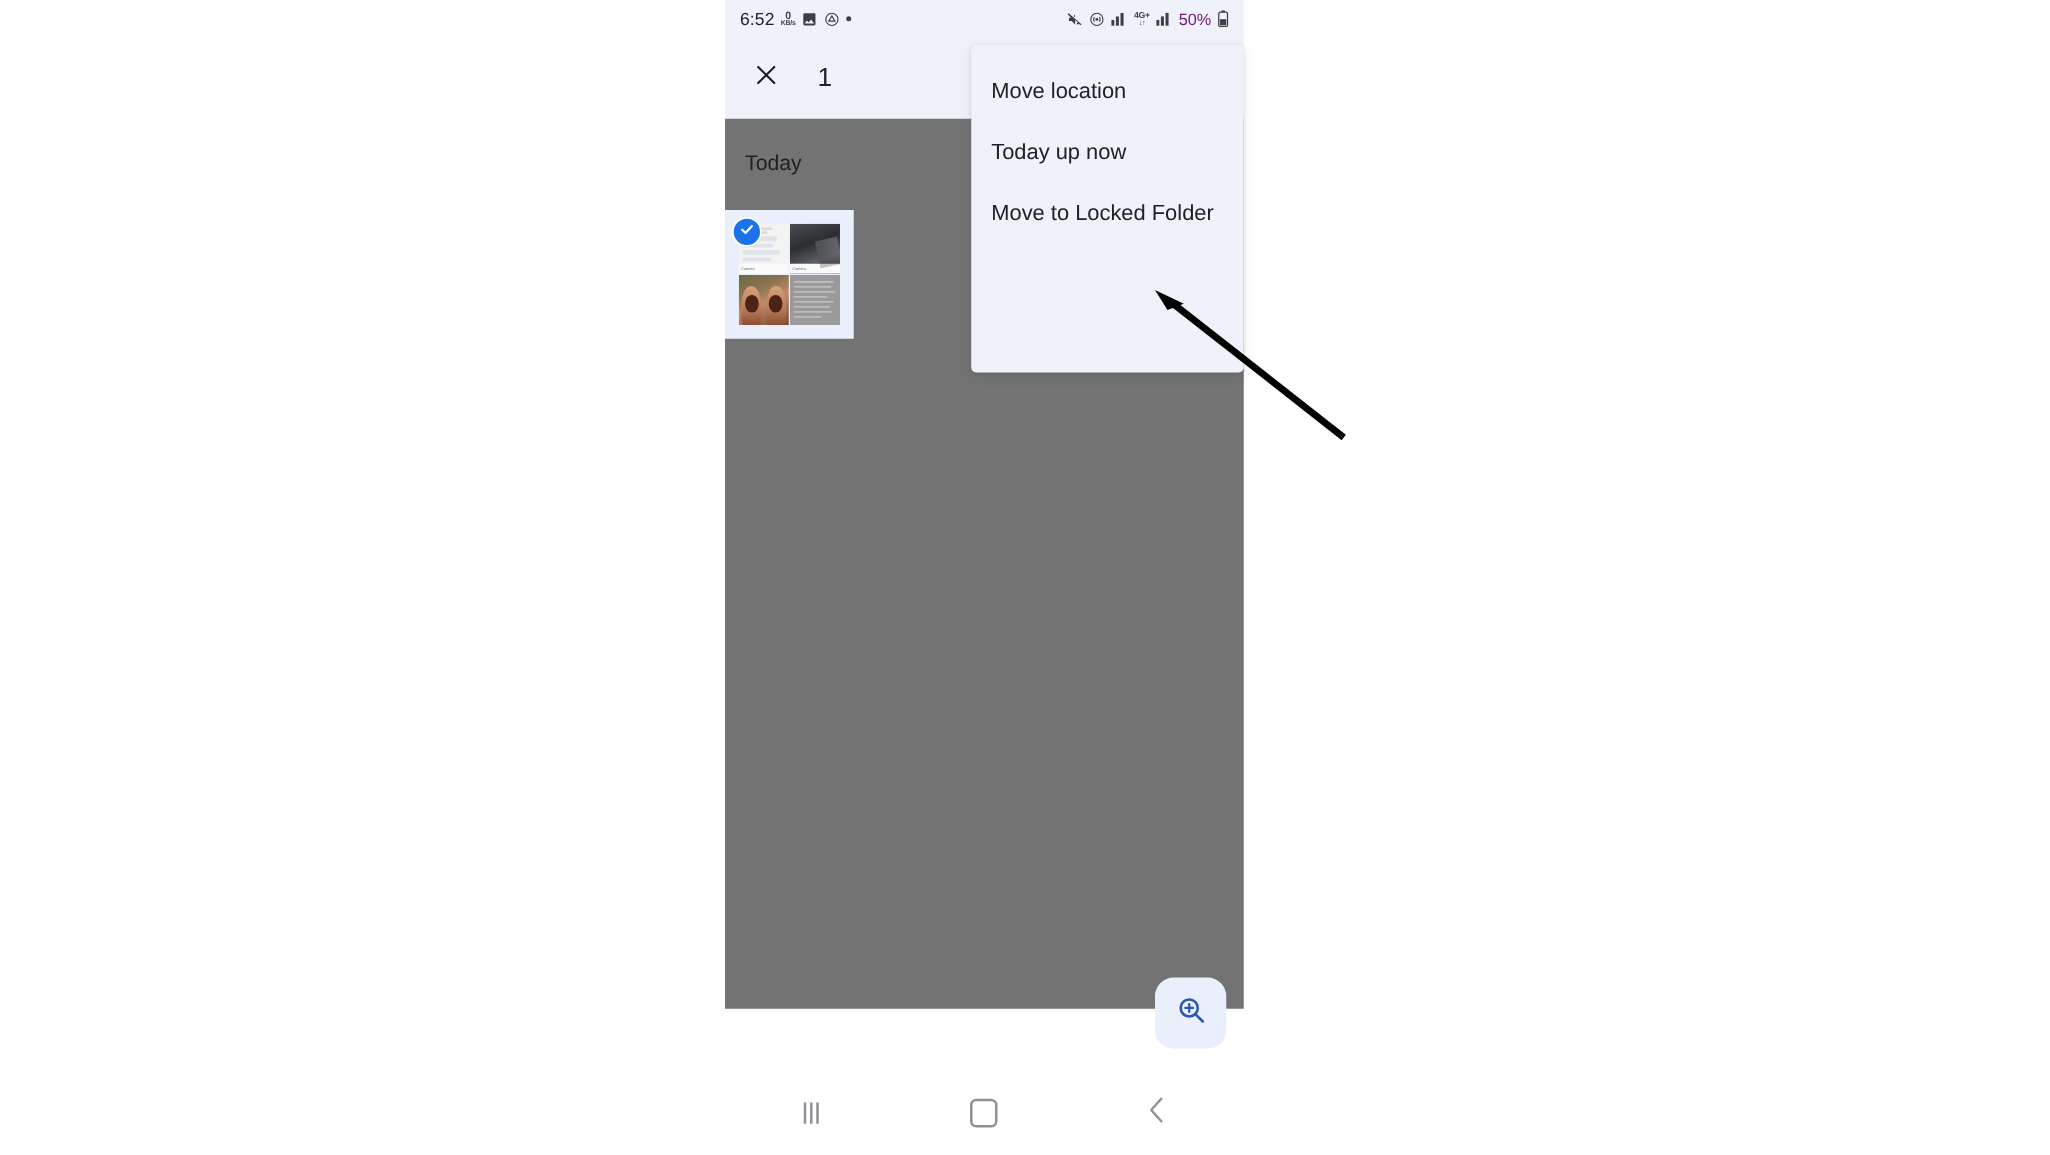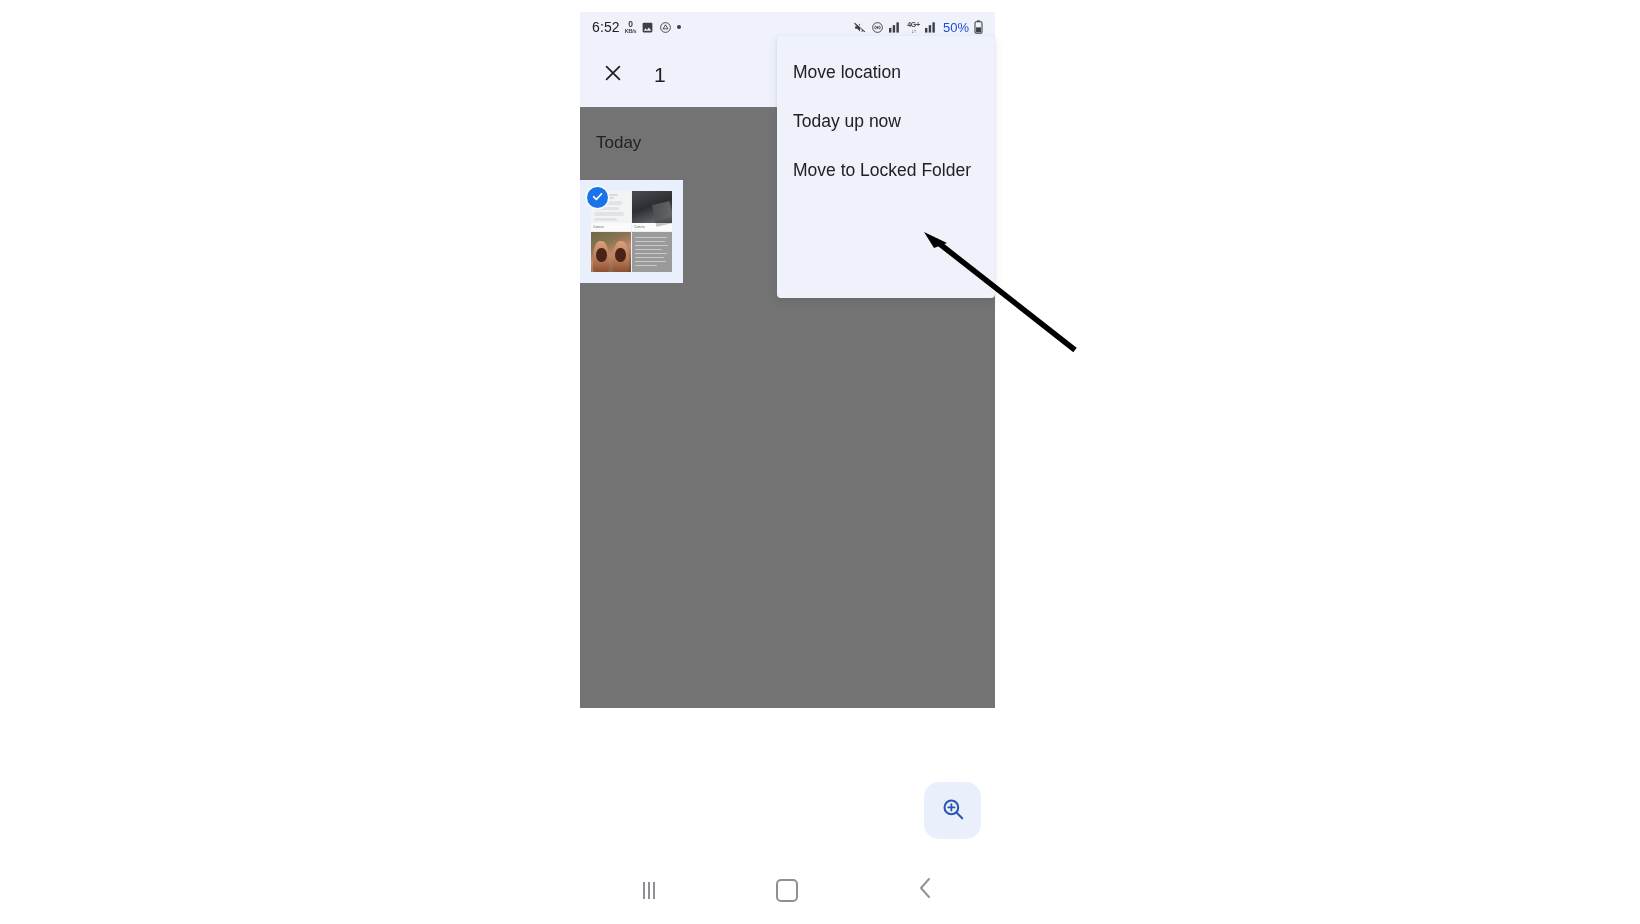--- a/index.html
+++ b/index.html
@@ -13,23 +13,23 @@
     position: relative;
     overflow: hidden;
     font-family: "Liberation Sans", sans-serif;
     -webkit-font-smoothing: antialiased;
   }
 
   
   #phone-screen {
     position: absolute;
     left: 580px;
-    top: 12px;
+    top: 0;
     width: 415px;
-    height: 696px;
+    height: 807px;
   }
 
   
   #status-bar {
     position: absolute;
     left: 0;
     top: 0;
     width: 415px;
     height: 30px;
     background: #eff2fb;
@@ -64,21 +64,21 @@
     width: 4px; height: 4px; border-radius: 50%;
     background: #3c4043; display: inline-block;
   }
   .sb-4g {
     display: flex; flex-direction: column; align-items: center;
     line-height: 1; color: #3c4043;
   }
   .sb-4g .g { font-size: 7px; font-weight: 700; letter-spacing: -0.2px; }
   .sb-4g .ar { font-size: 6px; letter-spacing: -0.5px; }
   .sb-batt {
-    font-size: 13px; color: #1d4ed8; letter-spacing: 0;
+    font-size: 13px; color: #701a75; letter-spacing: 0;
   }
 
   
   #app-bar {
     position: absolute;
     left: 0;
     top: 30px;
     width: 415px;
     height: 65px;
     background: #eff2fb;

